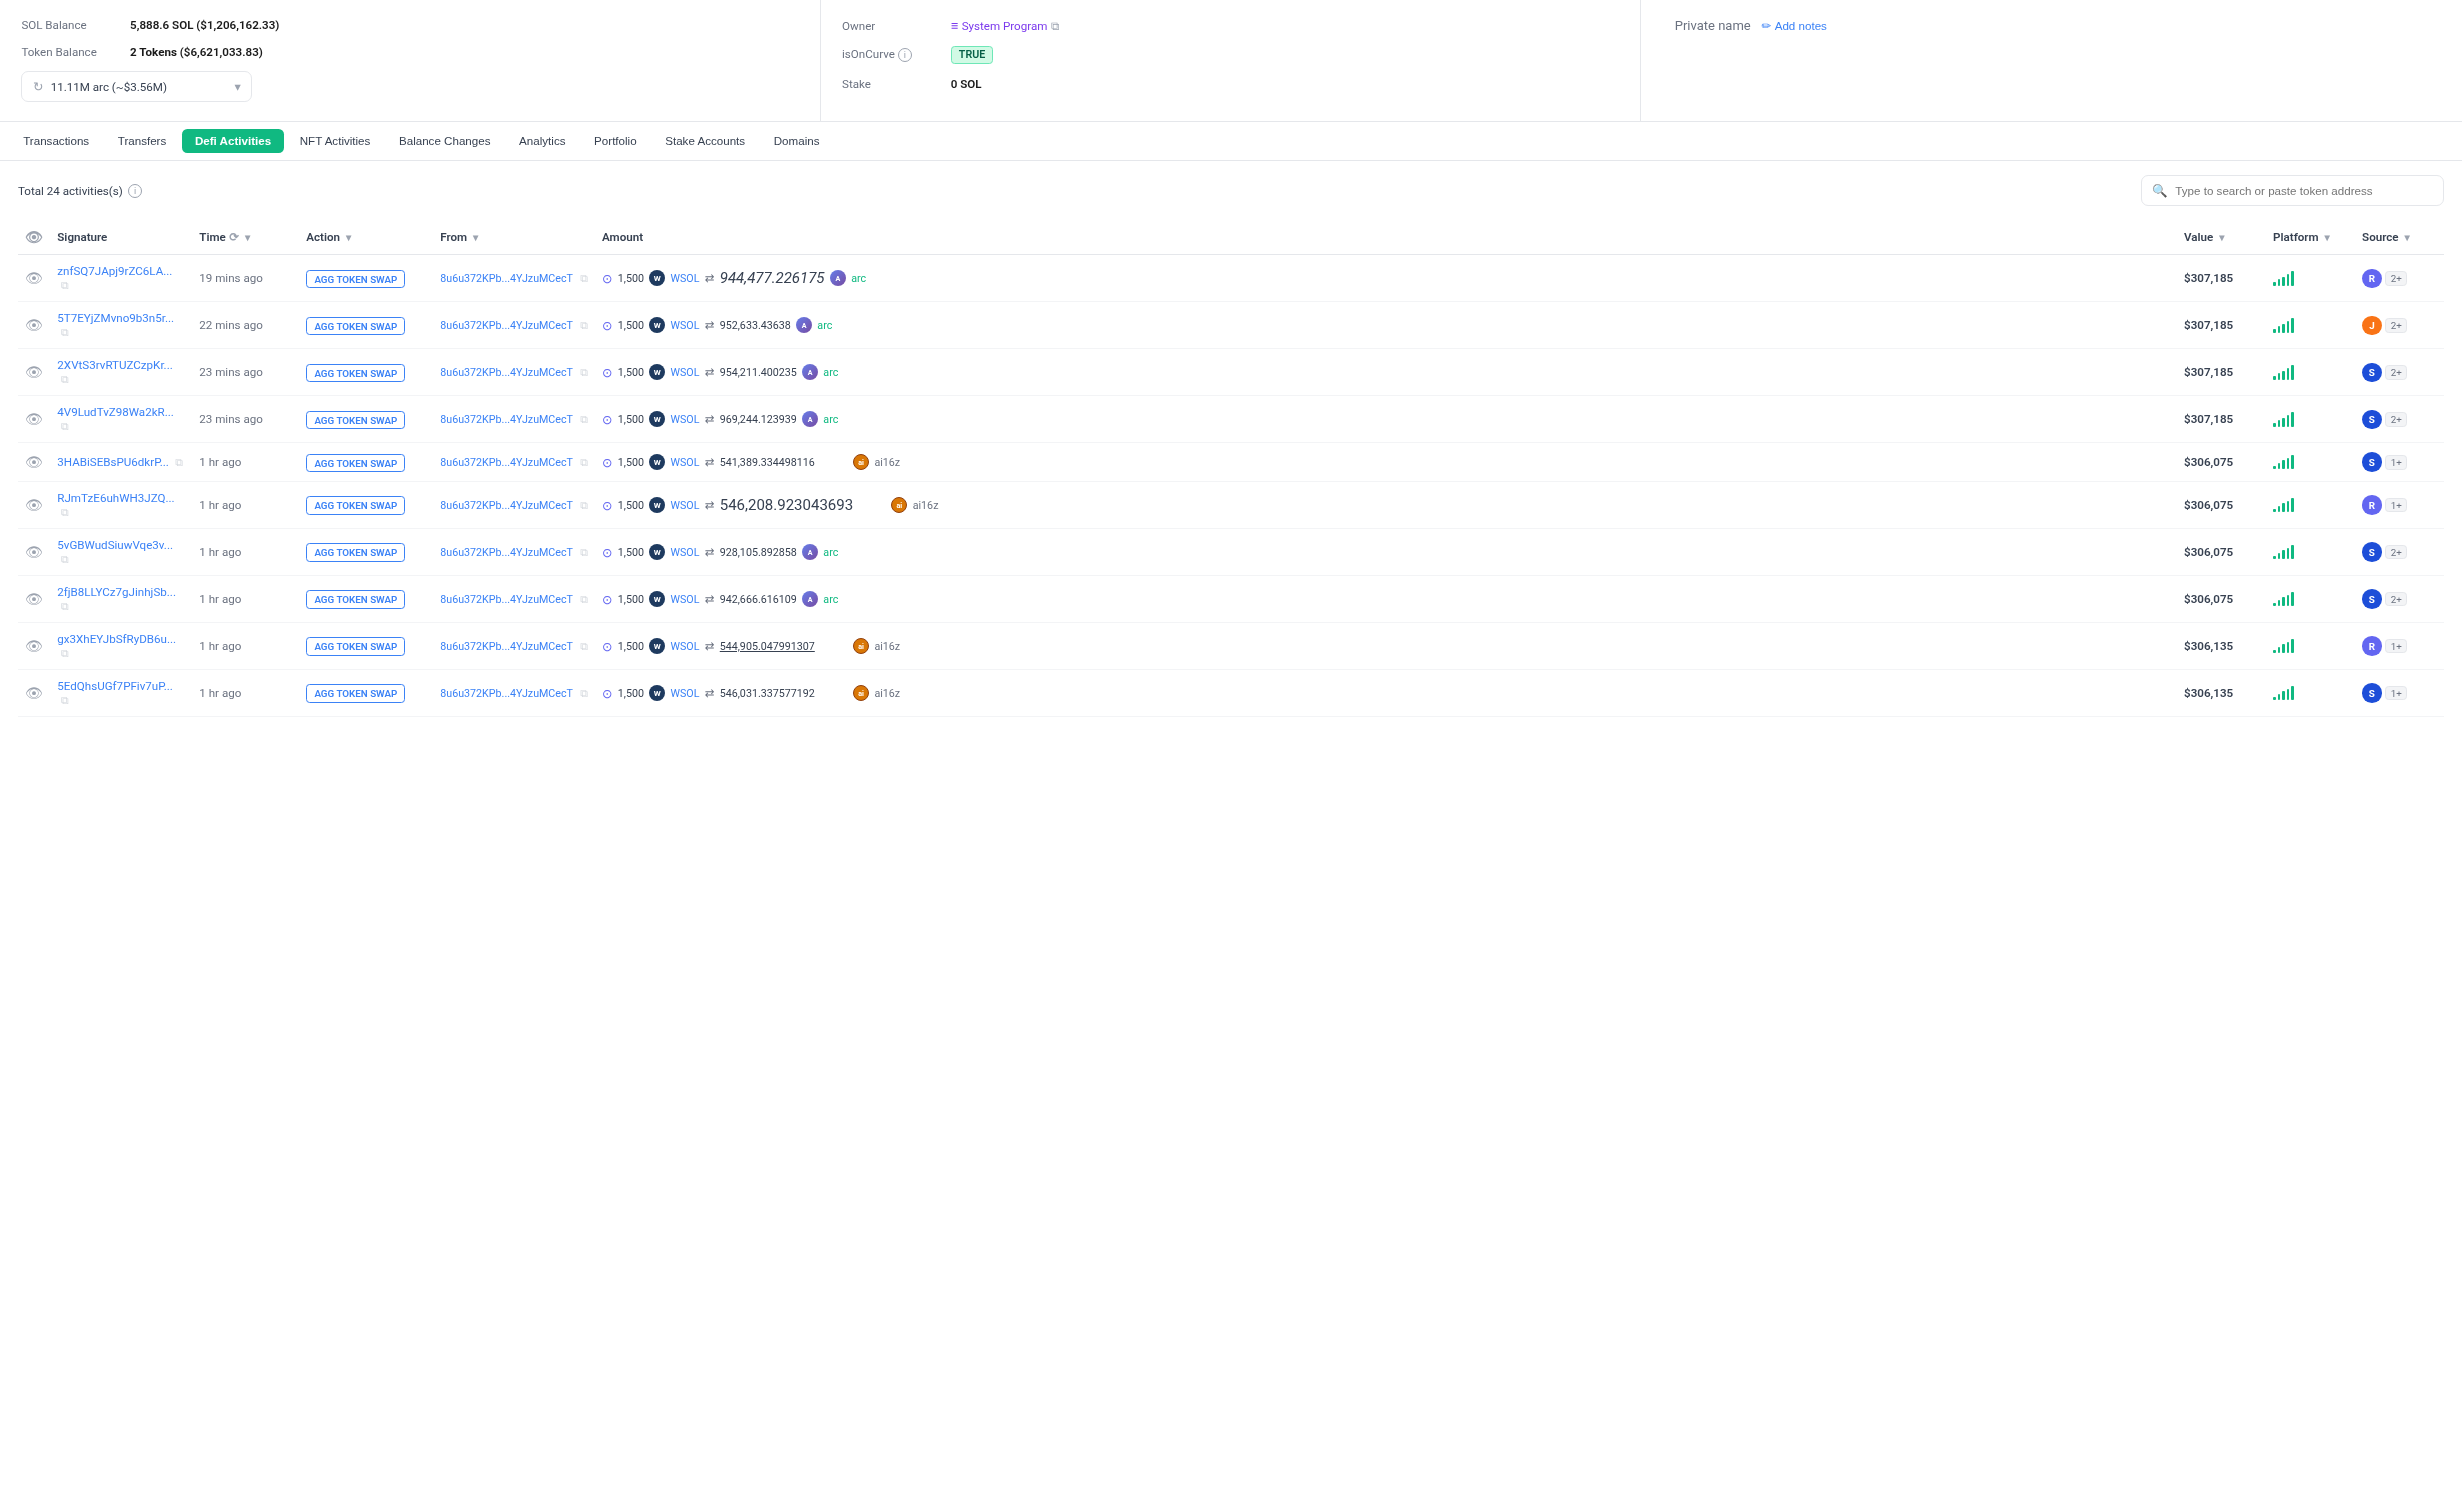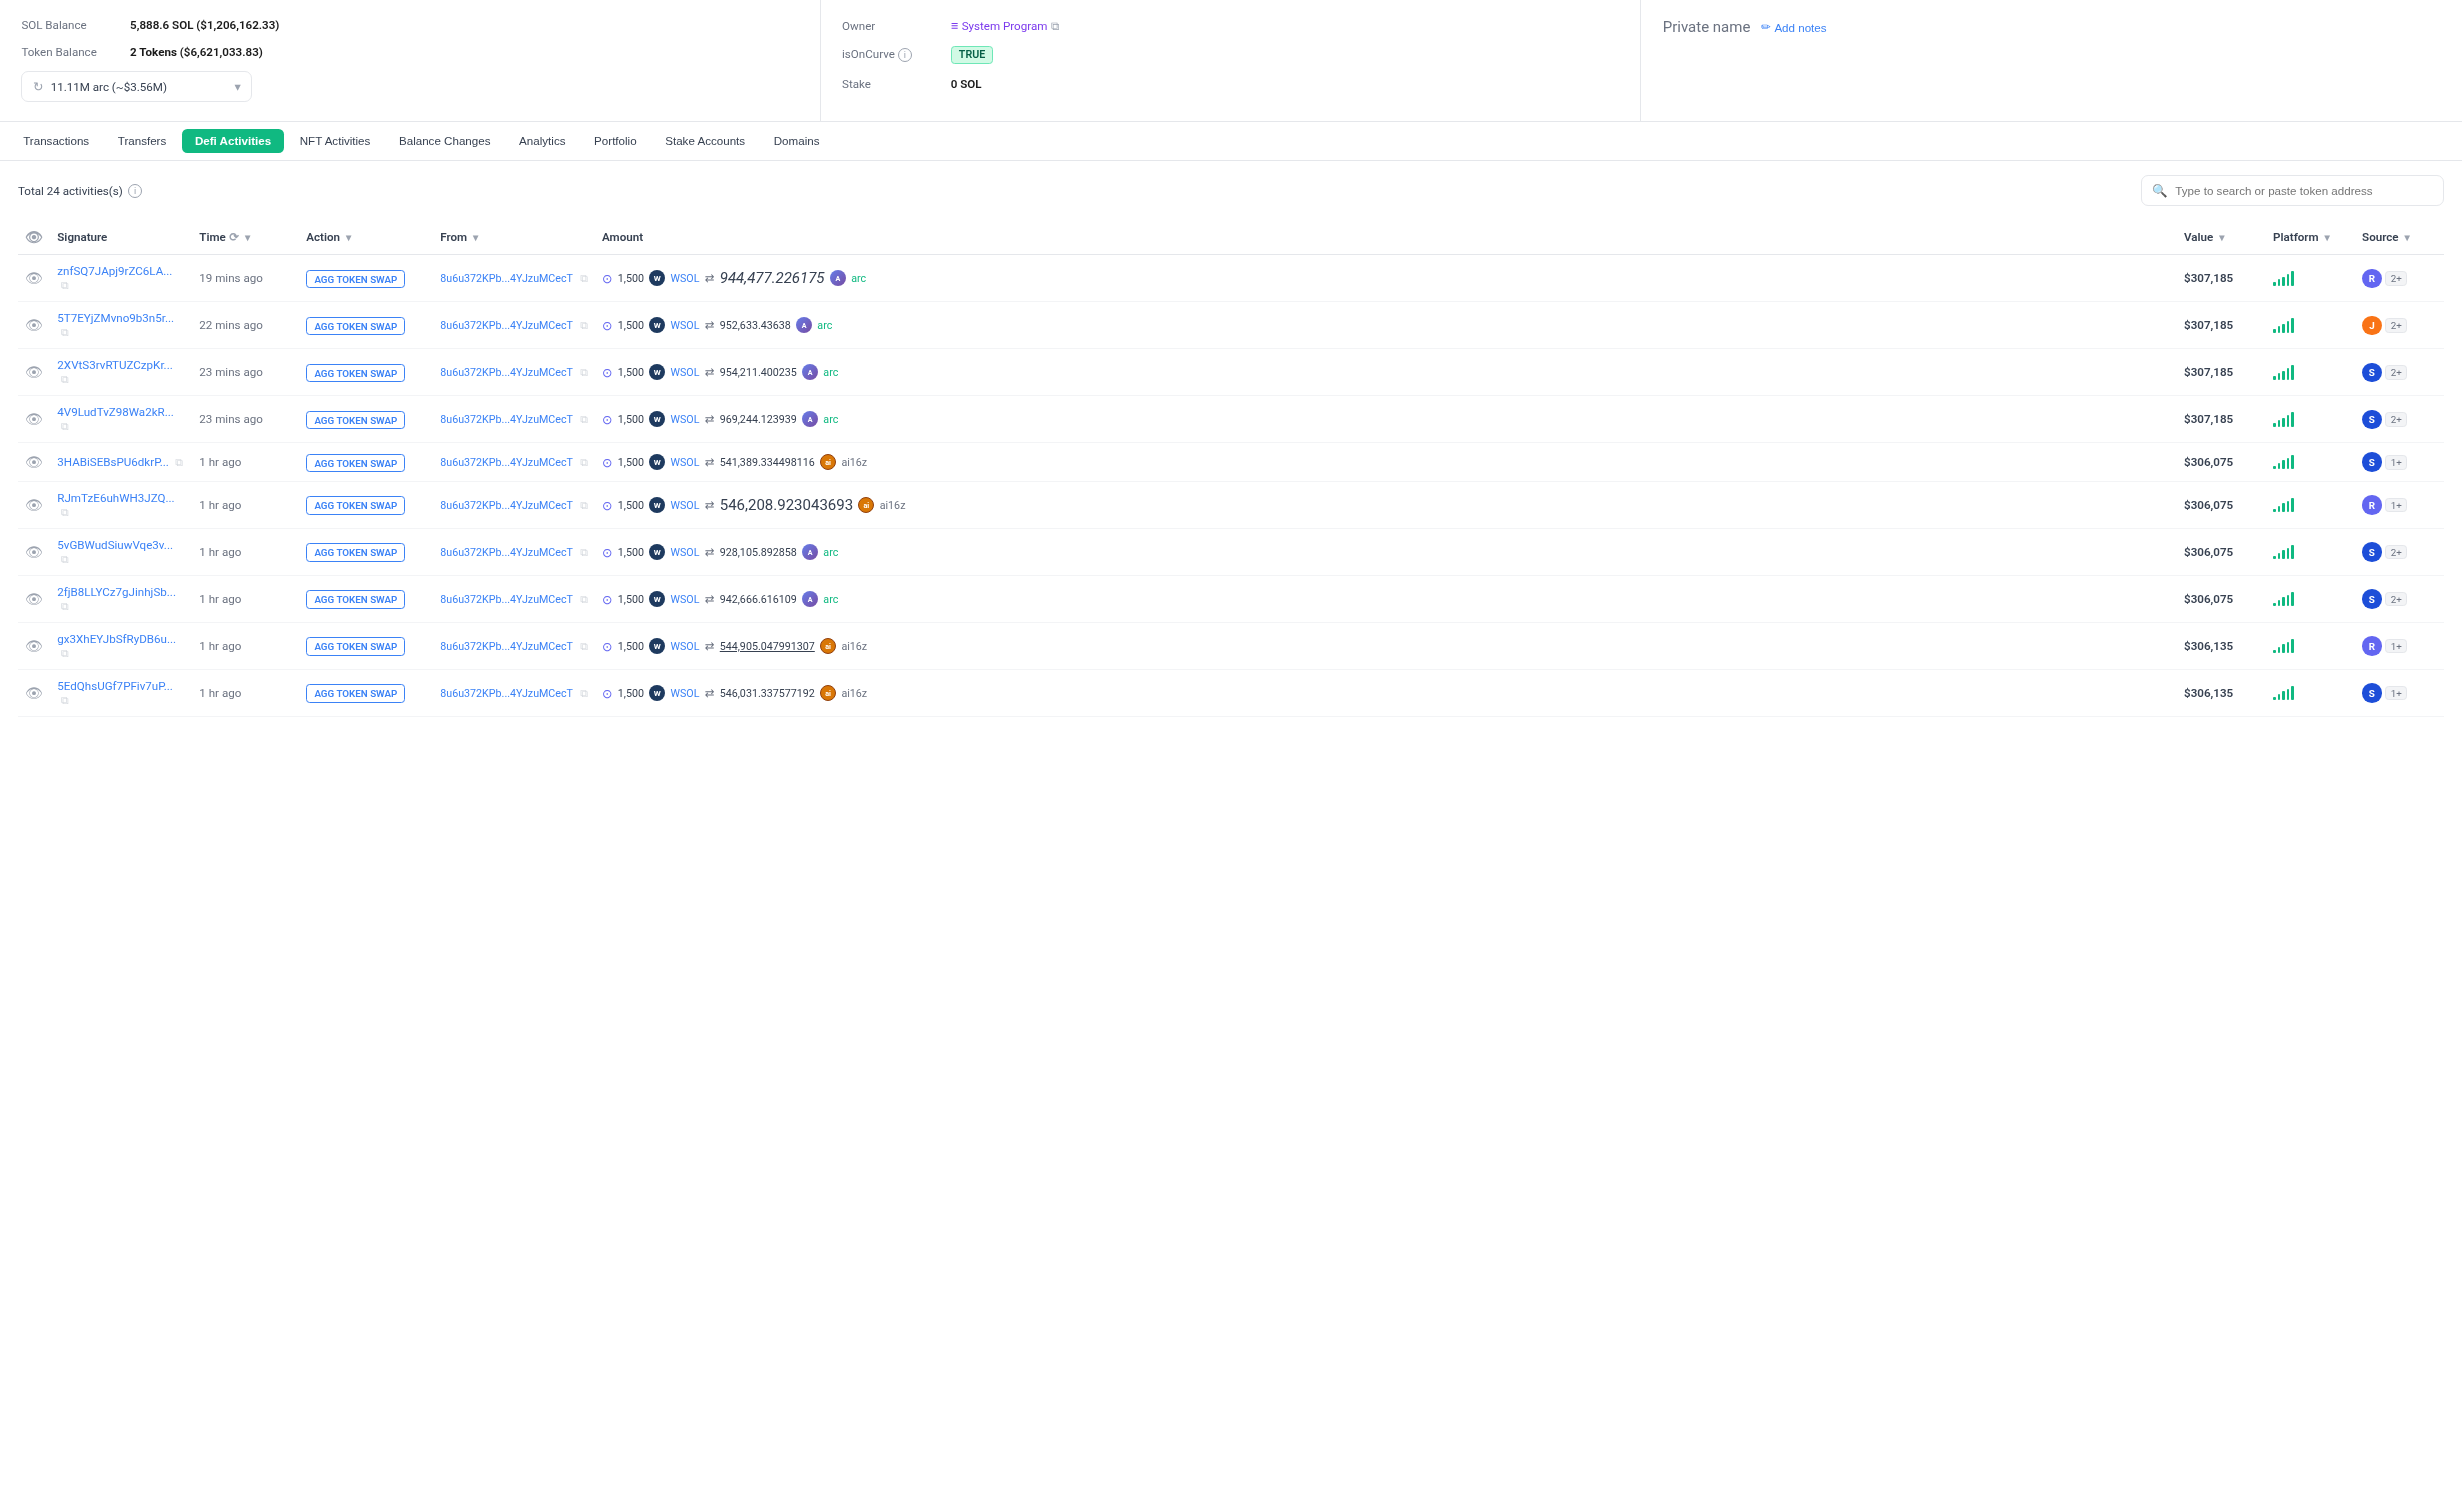--- a/index.html
+++ b/index.html
@@ -49,21 +49,21 @@
     .system-program-link { color: #7c3aed; font-size: 11.6px; display: flex; align-items: center; gap: 3.6px; }
     .true-badge {
       background: #d1fae5;
       color: #065f46;
       border: 0.9px solid #6ee7b7;
       border-radius: 3.6px;
       padding: 1.8px 7.1px;
       font-size: 10.7px;
       font-weight: 600;
     }
-    .private-name-label { color: #6b7280; font-size: 15px; }
+    .private-name-label { color: #6b7280; font-size: 13px; margin-left: 12px; }
     .add-notes-btn {
       display: flex; align-items: center; gap: 3.6px;
       color: #3b82f6; font-size: 11.6px; cursor: pointer; background: none; border: none;
     }
 
     
     .tabs-bar {
       display: flex;
       align-items: center;
       gap: 3.6px;
@@ -204,20 +204,21 @@
       width: 16px; height: 16px; border-radius: 50%;
       background: linear-gradient(135deg, #667eea 0%, #764ba2 100%);
       font-size: 7.1px; color: #fff; font-weight: 700;
     }
     .avatar-ai16z {
       display: inline-flex; align-items: center; justify-content: center;
       width: 16px; height: 16px; border-radius: 50%;
       background: #d97706;
       font-size: 7.1px; color: #fff; font-weight: 700;
       border: 0.9px solid #92400e;
+      margin-left: 33px;
     }
 
     
     .signal { display: flex; align-items: flex-end; gap: 1.8px; height: 14.2px; }
     .signal span {
       background: #10b981;
       border-radius: 0.9px;
       width: 2.7px;
     }
     .signal span:nth-child(1) { height: 3.6px; }

